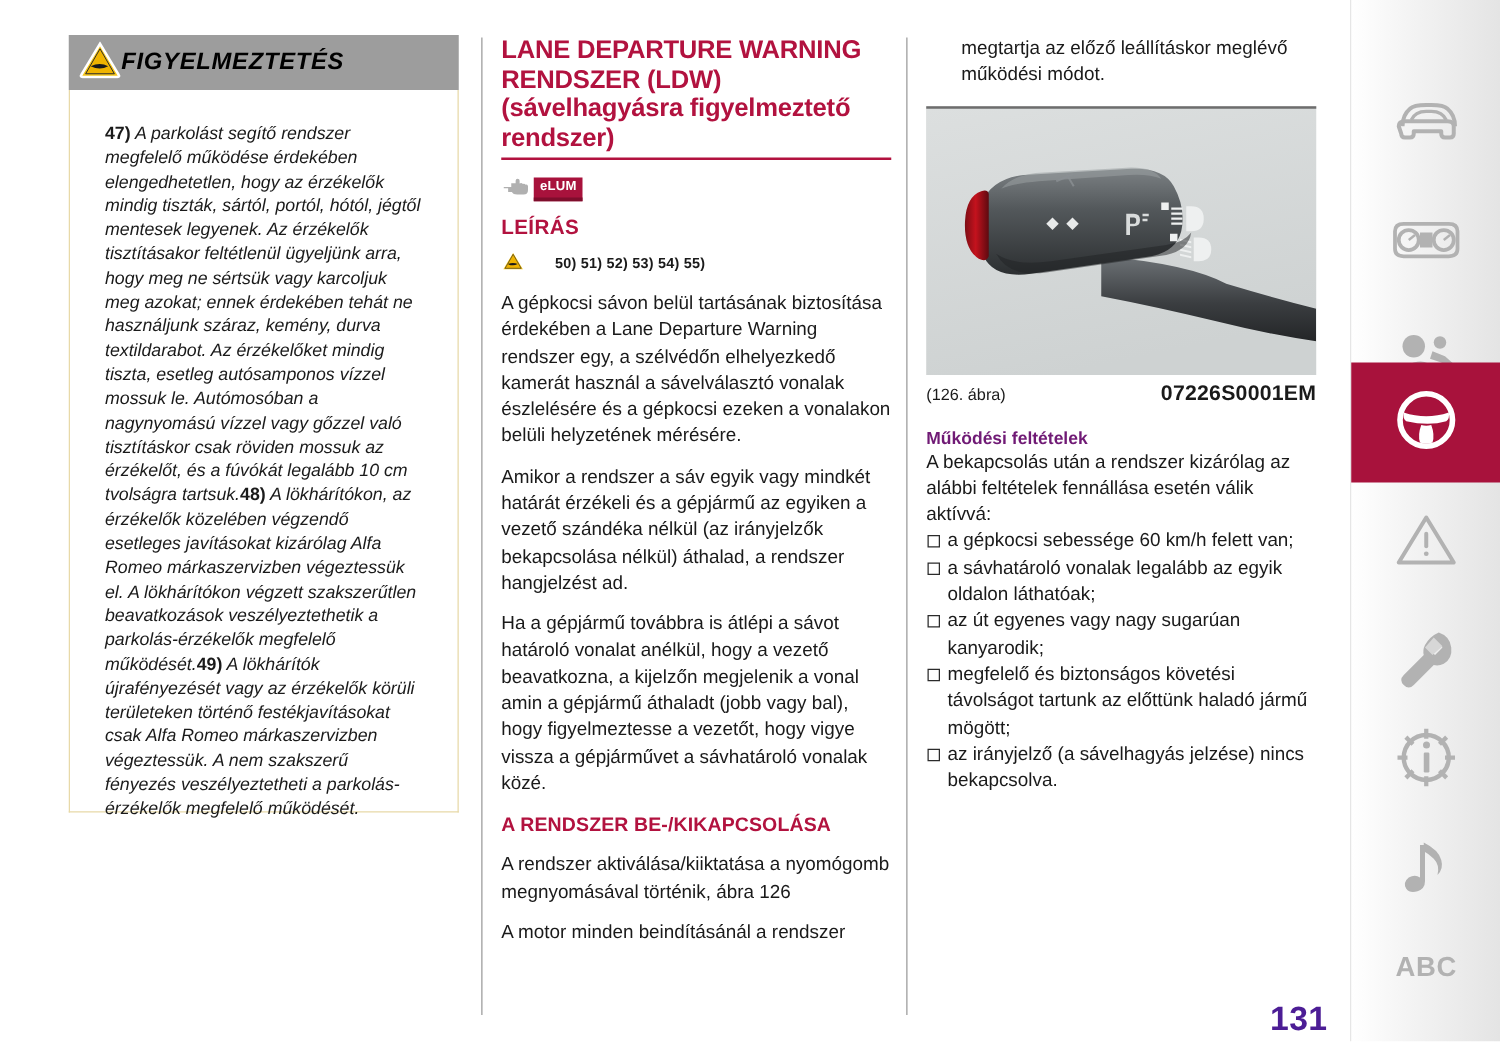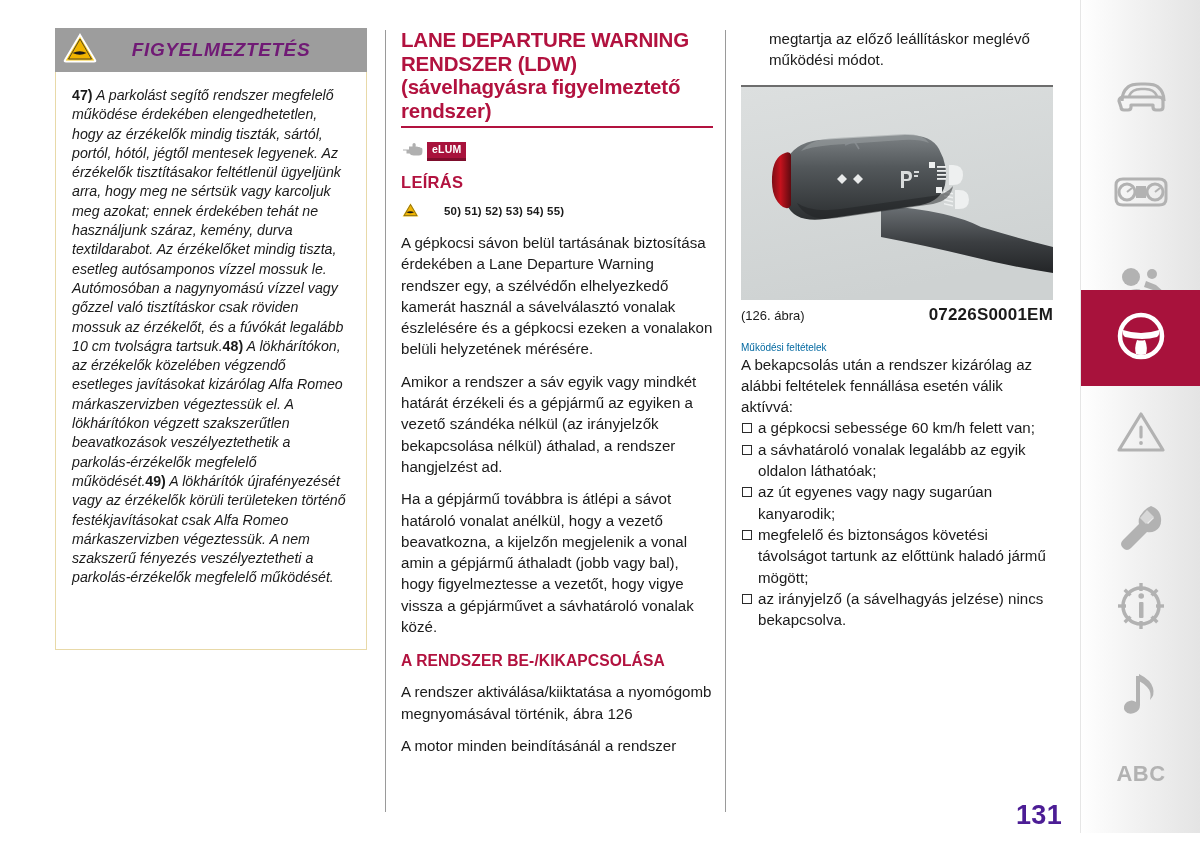--- a/index.html
+++ b/index.html
@@ -51,38 +51,38 @@
   
   .warn-header {
     height: 44px;
     background: #9d9d9d;
     display: flex;
     align-items: center;
     padding-left: 8px;
   }
   .warn-header-title {
     flex: 1;
-    text-align: center;
-    color: #701a75;
+    text-align: left;
+    color: #000000;
     font-size: 19px;
     font-weight: bold;
     font-style: italic;
     letter-spacing: 0.6px;
     padding-right: 22px;
   }
   .tri-icon { display: block; }
 
   .warn-body {
     border: 1px solid #e8d9a8;
     border-top: none;
     padding: 10px 12px 12px 12px;
     height: 578px;
   }
   .warn-body p {
-    margin: 4px;
+    margin: 16px;
     font-size: 14.2px;
     line-height: 19.3px;
     font-style: italic;
     color: #1a1a1a;
     text-align: left;
   }
   .warn-num {
     font-weight: bold;
     font-style: normal;
   }
@@ -168,23 +168,23 @@
     font-size: 13px;
     color: #1a1a1a;
   }
   .fig-code {
     font-size: 17px;
     font-weight: bold;
     color: #1a1a1a;
     letter-spacing: 0.2px;
   }
   .r-sub-title {
-    color: #0369a1;
-    font-size: 10px;
-    font-weight: normal;
+    color: #701a75;
+    font-size: 14px;
+    font-weight: bold;
     margin: 17px 0 0 0;
   }
   ul.sq-list {
     list-style: none;
     margin: 0;
     padding: 0;
   }
   ul.sq-list li {
     font-size: 15.1px;
     line-height: 21.3px;

